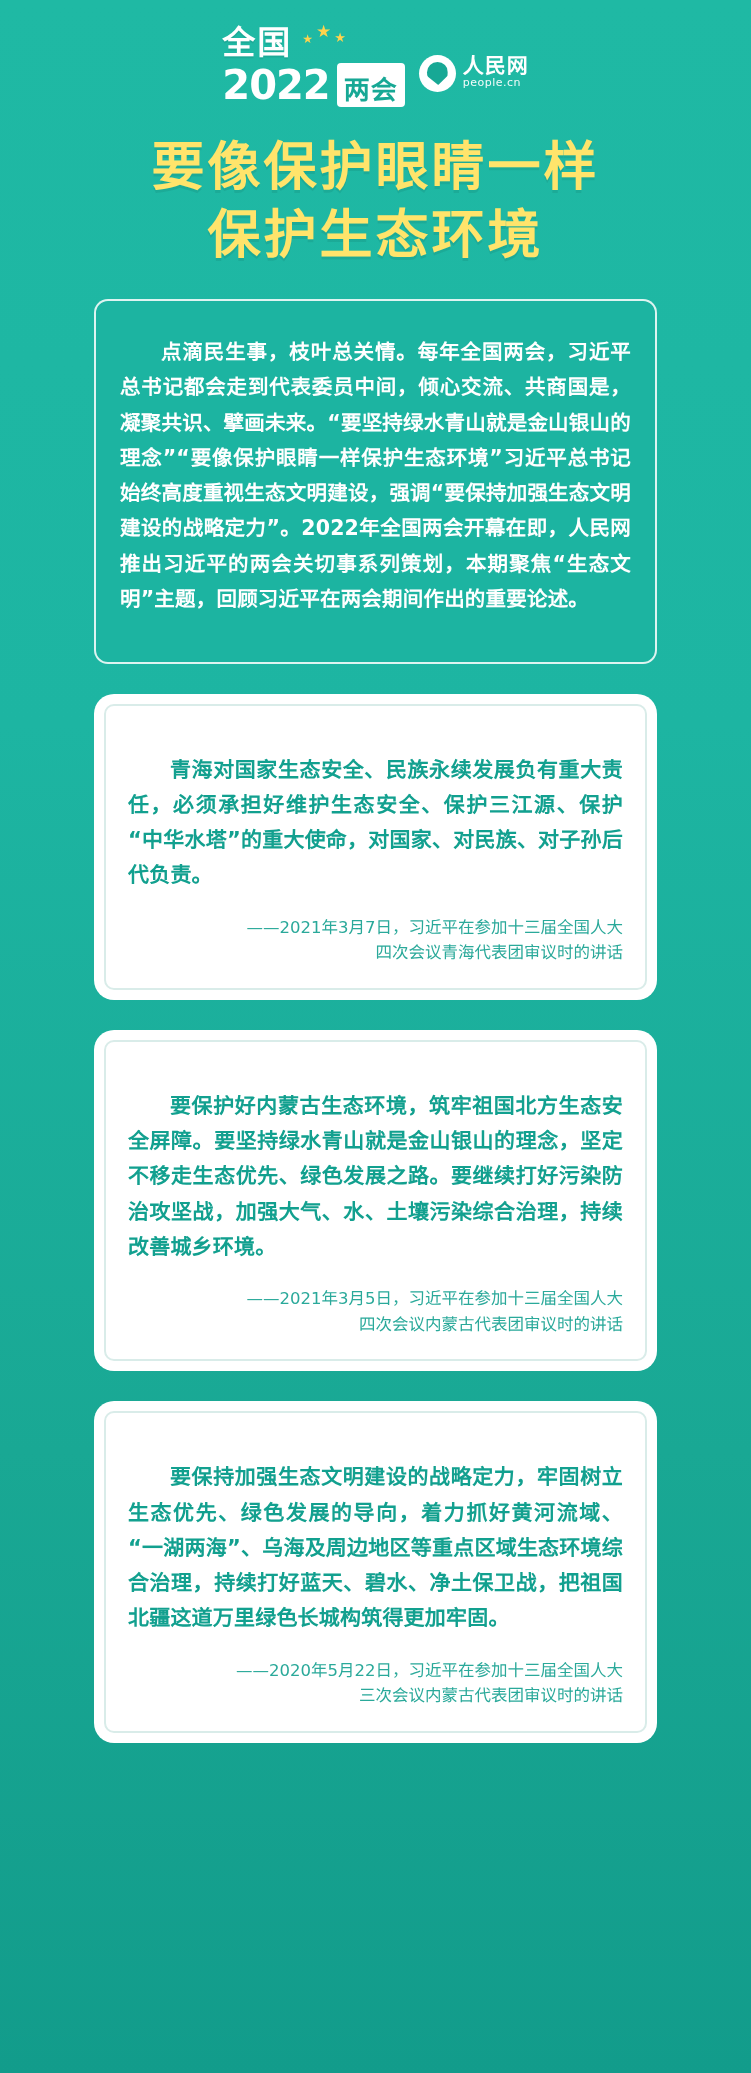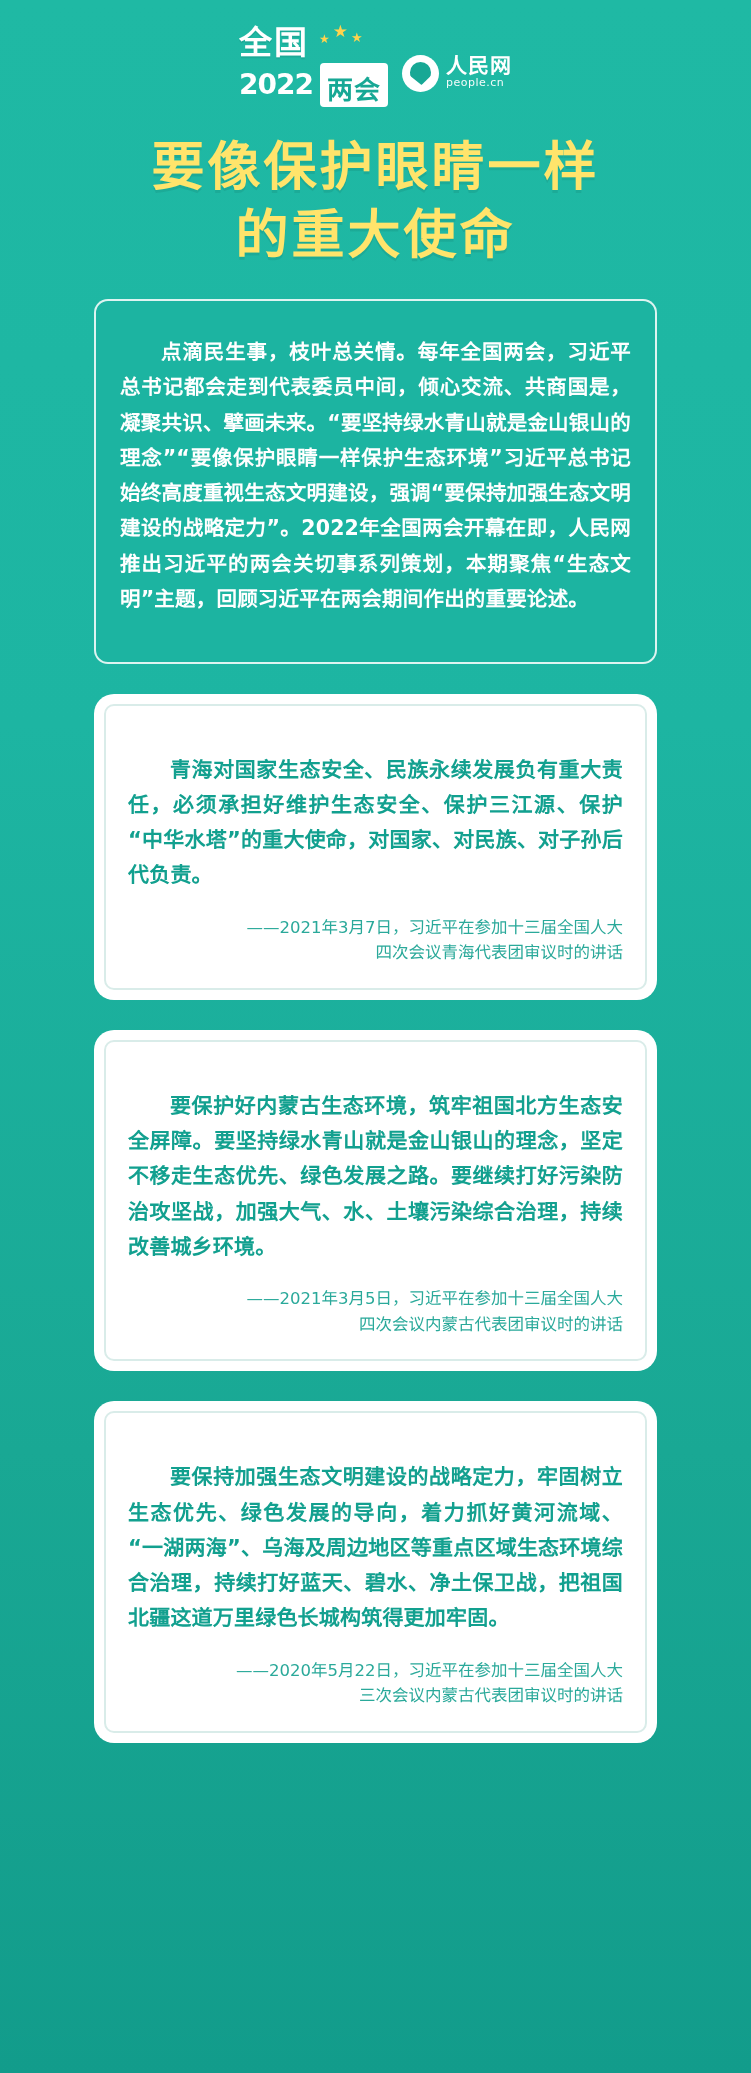--- a/index.html
+++ b/index.html
@@ -62,21 +62,21 @@
   .star.s1 { font-size: 12px; transform: translateY(-6px); }
   .star.s2 { font-size: 17px; transform: translateY(-11px); }
   .star.s3 { font-size: 13px; transform: translateY(-7px); }
   .logo-line2 {
     display: flex;
     align-items: center;
     gap: 7px;
     margin-top: 4px;
   }
   .logo-year {
-    font-size: 28px;
+    font-size: 40px;
     font-weight: bold;
     color: #ffffff;
     letter-spacing: -1px;
     font-family: "DejaVu Sans", "Liberation Sans", sans-serif;
   }
   .logo-lianghui {
     background: #ffffff;
     color: #17a895;
     font-size: 26px;
     font-weight: bold;
@@ -234,21 +234,21 @@
           <span class="people-cn" style="display:block">人民网</span>
           <span class="people-en" style="display:block">people.cn</span>
         </span>
       </div>
     </div>
   </div>
 
 
   <div class="hero">
     <span class="l1">要像保护眼睛一样</span>
-    <span class="l2">的重大使命</span>
+    <span class="l2">保护生态环境</span>
   </div>
 
   <div class="card">
     <div class="card-inner">
       <p class="lead-text">点滴民生事，枝叶总关情。每年全国两会，习近平总书记都会走到代表委员中间，倾心交流、共商国是，凝聚共识、擘画未来。“要坚持绿水青山就是金山银山的理念”“要像保护眼睛一样保护生态环境”习近平总书记始终高度重视生态文明建设，强调“要保持加强生态文明建设的战略定力”。2022年全国两会开幕在即，人民网推出习近平的两会关切事系列策划，本期聚焦“生态文明”主题，回顾习近平在两会期间作出的重要论述。</p>
     </div>
   </div>
 
   <div class="quote-card">
     <div class="quote-inner">

